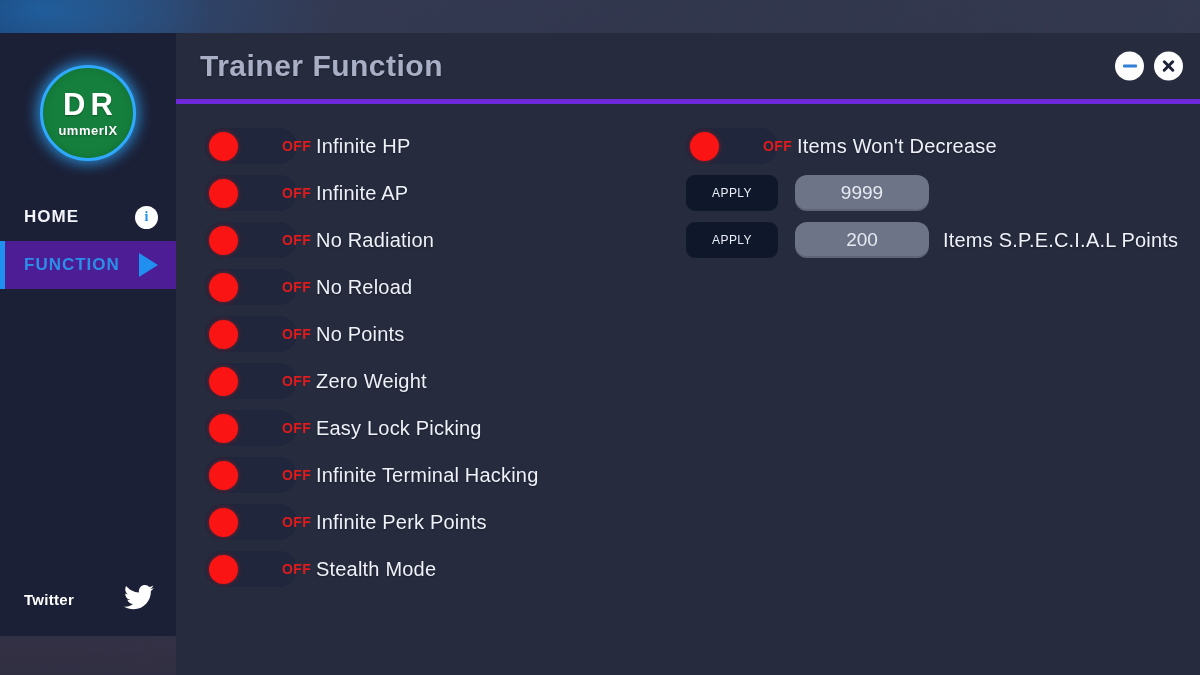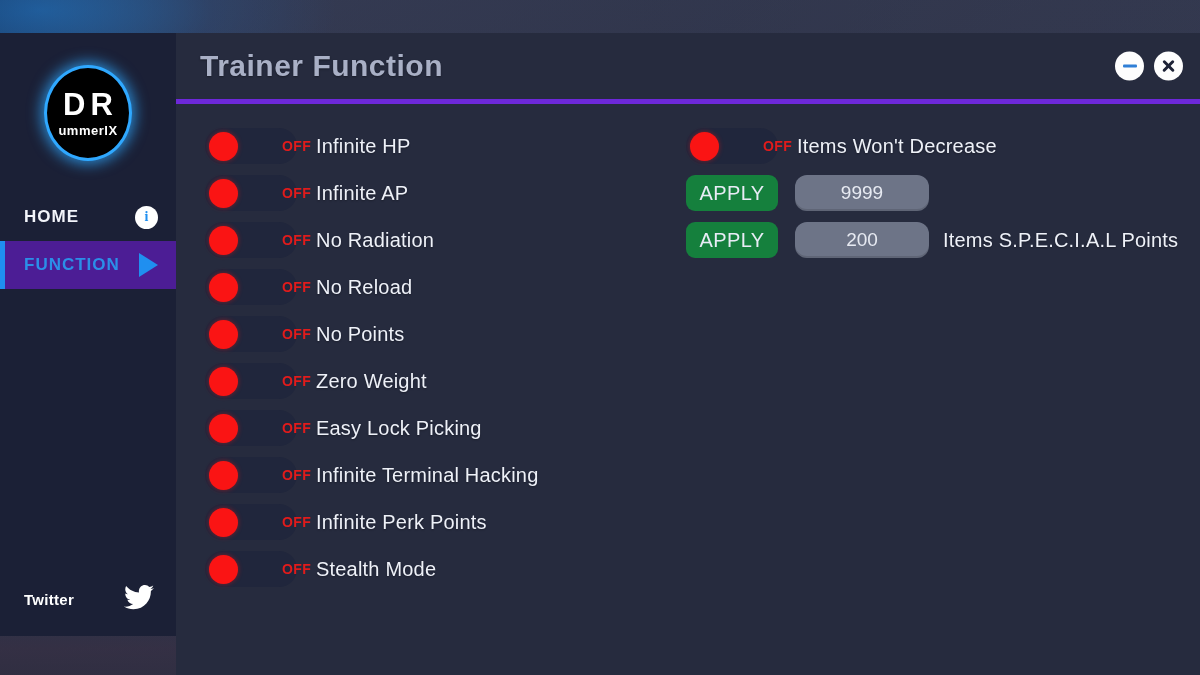--- a/index.html
+++ b/index.html
@@ -40,22 +40,22 @@
   #sidebar {
     width: 176px; height: 603px;
     background: #1b2036;
     position: relative;
     flex: 0 0 176px;
   }
   #logo-wrap {
     height: 160px; display: flex; align-items: center; justify-content: center;
   }
   #logo {
-    width: 88px; height: 96px; border-radius: 50%;
-    background: #000000;
+    width: 96px; height: 96px; border-radius: 50%;
+    background: #15803d;
     border: 3px solid #2fa8ff;
     box-shadow: 0 0 14px 3px rgba(47,168,255,.75), inset 0 0 10px rgba(0,0,0,.15);
     display: flex; flex-direction: column; align-items: center; justify-content: center;
     color: #fff; line-height: 1;
   }
   #logo .l1 { font-size: 31px; font-weight: bold; letter-spacing: 5px; text-indent: 5px;
               text-shadow: 0 1px 2px rgba(0,0,0,.35); }
   #logo .l2 { font-size: 13px; font-weight: bold; letter-spacing: .5px; margin-top: 4px;
               text-shadow: 0 1px 2px rgba(0,0,0,.35); }
 
@@ -158,22 +158,22 @@
     flex: 0 0 29px;
   }
   .toggle .state {
     flex: 1 1 auto; text-align: center;
     color: #e11b1b; font-size: 14px; font-weight: bold; letter-spacing: .4px;
     padding-right: 3px;
   }
 
   .apply-btn {
     width: 92px; height: 36px; border-radius: 9px;
-    background: #15803d;
-    color: #e8ecf6; font-size: 20px; letter-spacing: .4px;
+    background: #0f172a;
+    color: #e8ecf6; font-size: 12px; letter-spacing: .4px;
     display: flex; align-items: center; justify-content: center;
     flex: 0 0 92px; cursor: pointer; border: none;
     font-family: "Liberation Sans", sans-serif;
   }
 
   .value-field {
     width: 134px; height: 36px; margin-left: 17px;
     background: #6d7487; border: none; border-radius: 12px;
     color: #e7eaf2; font-size: 19px; text-align: center;
     font-family: "Liberation Sans", sans-serif;

